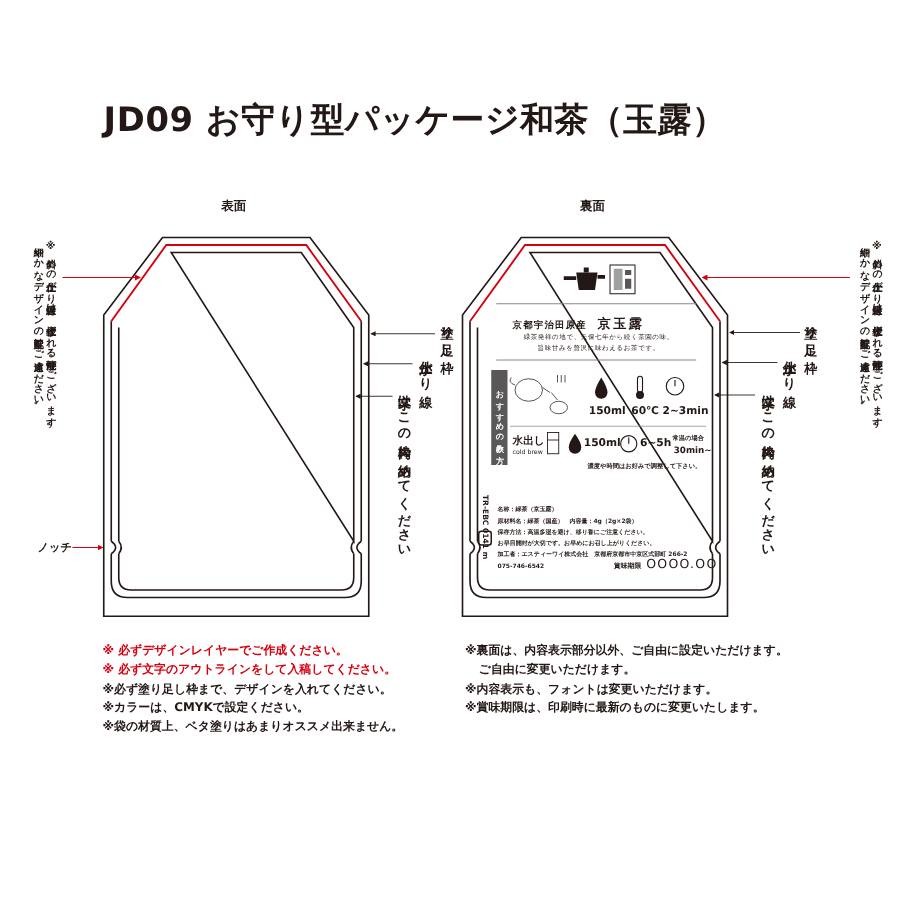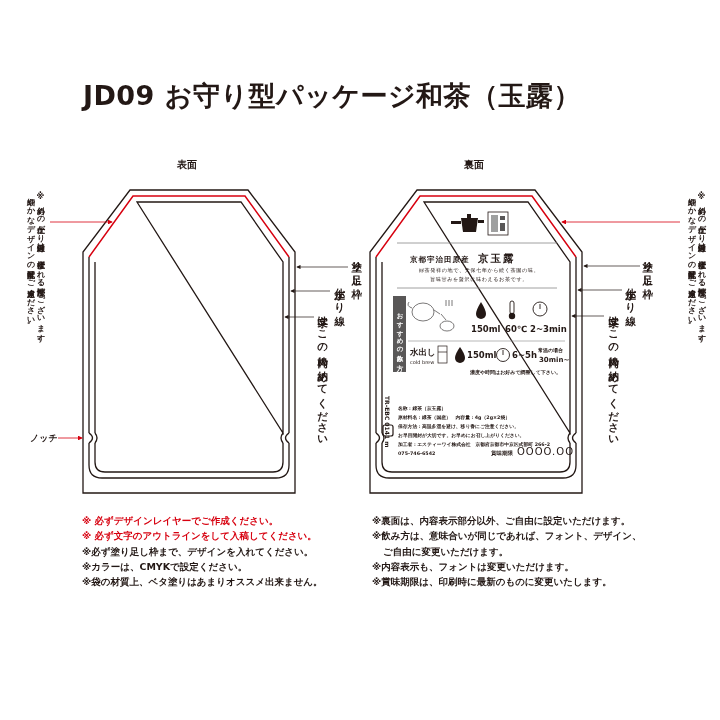--- a/index.html
+++ b/index.html
@@ -191,17 +191,16 @@
 <div class="notes" style="left:82px; top:513px;">
   <div class="red">※ 必ずデザインレイヤーでご作成ください。</div>
   <div class="red">※ 必ず文字のアウトラインをして入稿してください。</div>
   <div>※必ず塗り足し枠まで、デザインを入れてください。</div>
   <div>※カラーは、CMYKで設定ください。</div>
   <div>※袋の材質上、ベタ塗りはあまりオススメ出来ません。</div>
 </div>
 
 <div class="notes" style="left:372px; top:513px;">
   <div>※裏面は、内容表示部分以外、ご自由に設定いただけます。</div>
-  <div>※飲み方は、意味合いが同じであれば、フォント、デザイン、</div>
   <div class="indent">ご自由に変更いただけます。</div>
   <div>※内容表示も、フォントは変更いただけます。</div>
   <div>※賞味期限は、印刷時に最新のものに変更いたします。</div>
 </div>
 
 </body></html>

